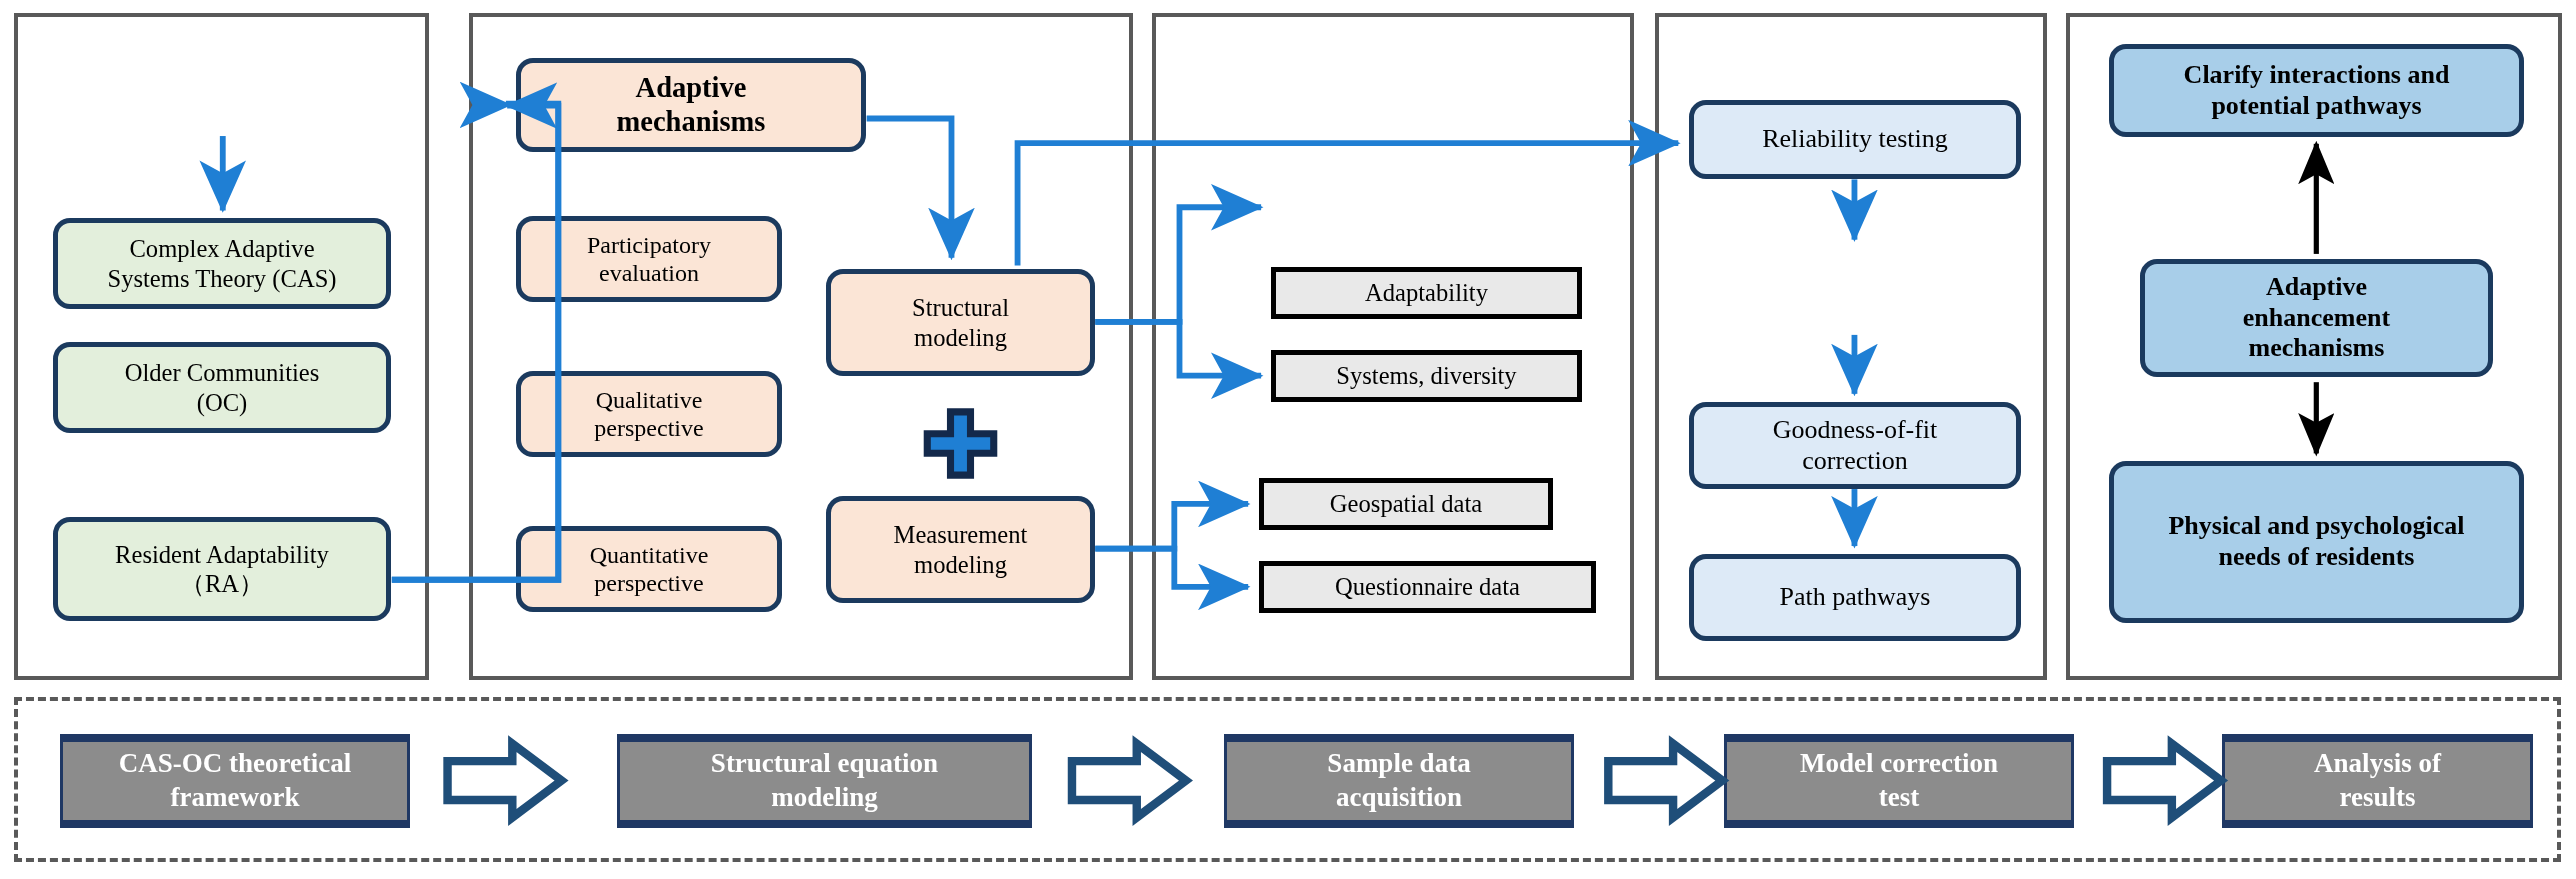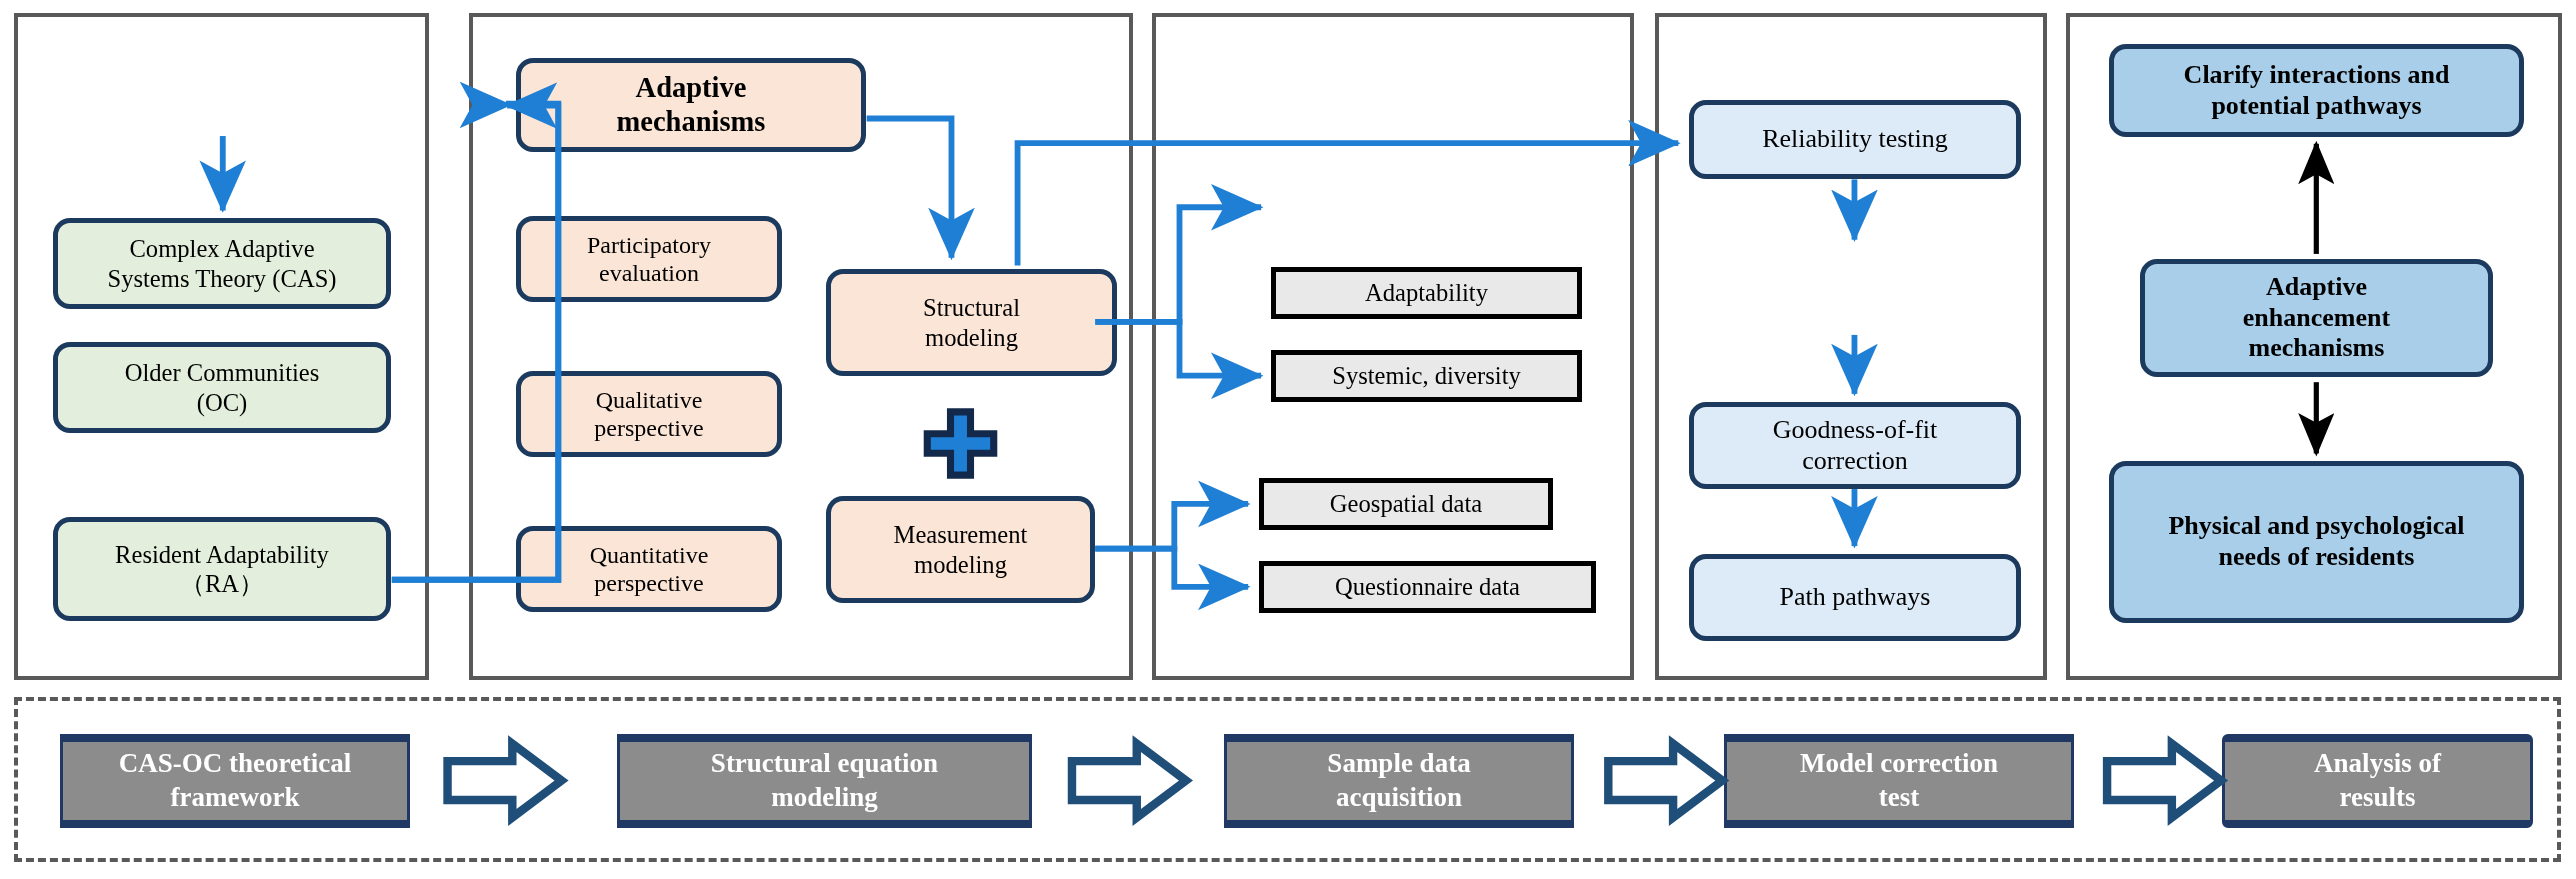--- a/index.html
+++ b/index.html
@@ -76,36 +76,36 @@
 
   <div class="node orange" style="left:516px;top:216px;width:266px;height:86px;font-size:24px;white-space:pre-line;">Participatory
 evaluation</div>
 
   <div class="node orange" style="left:516px;top:371px;width:266px;height:86px;font-size:24px;white-space:pre-line;">Qualitative
 perspective</div>
 
   <div class="node orange" style="left:516px;top:526px;width:266px;height:86px;font-size:24px;white-space:pre-line;">Quantitative
 perspective</div>
 
-  <div class="node orange" style="left:826px;top:269px;width:291px;height:107px;font-size:24.6px;white-space:pre-line;">Structural
+  <div class="node orange" style="left:826px;top:269px;width:269px;height:107px;font-size:24.6px;white-space:pre-line;">Structural
 modeling</div>
 
   <div class="node orange" style="left:826px;top:496px;width:269px;height:107px;font-size:24.6px;white-space:pre-line;">Measurement
 modeling</div>
 
   <div style="position:absolute;left:923px;top:408px;width:75px;height:71px;">
     <svg width="75" height="71" viewBox="0 0 115 110">
       <path d="M42 6 H73 V40 H109 V70 H73 V104 H42 V70 H6 V40 H42 Z" fill="#1f7fd4" stroke="#13294b" stroke-width="11" stroke-linejoin="miter"></path>
     </svg>
   </div>
 
 
   <div class="sqnode" style="left:1271px;top:267px;width:311px;height:52px;font-size:24.6px;">Adaptability</div>
 
-  <div class="sqnode" style="left:1271px;top:350px;width:311px;height:52px;font-size:24.6px;">Systemic, diversity</div>
+  <div class="sqnode" style="left:1271px;top:350px;width:311px;height:52px;font-size:24.6px;">Systems, diversity</div>
 
   <div class="sqnode" style="left:1259px;top:478px;width:294px;height:52px;font-size:24.6px;">Geospatial data</div>
 
   <div class="sqnode" style="left:1259px;top:561px;width:337px;height:52px;font-size:24.6px;">Questionnaire data</div>
 
   <div class="node blue-lt" style="left:1689px;top:100px;width:332px;height:79px;font-size:26px;">Reliability testing</div>
 
 
   <div class="node blue-lt" style="left:1689px;top:402px;width:332px;height:87px;font-size:26px;white-space:pre-line;">Goodness-of-fit
 correction</div>
@@ -129,21 +129,21 @@
 
   <div class="gray-box" style="left:617px;top:734px;width:415px;height:94px;font-size:27px;white-space:pre-line;">Structural equation
 modeling</div>
 
   <div class="gray-box" style="left:1224px;top:734px;width:350px;height:94px;font-size:27px;white-space:pre-line;">Sample data
 acquisition</div>
 
   <div class="gray-box" style="left:1724px;top:734px;width:350px;height:94px;font-size:27px;white-space:pre-line;">Model correction
 test</div>
 
-  <div class="gray-box" style="left:2222px;top:734px;width:311px;height:94px;font-size:27px;white-space:pre-line;border-radius:6px;">Analysis of
+  <div class="gray-box" style="left:2222px;top:734px;width:311px;height:94px;font-size:27px;white-space:pre-line;">Analysis of
 results</div>
 
   <svg id="wires" viewBox="0 0 3975 1357">
     <defs>
       <marker id="arrowBlue" markerWidth="10" markerHeight="8" refX="8.6" refY="4" orient="auto" markerUnits="strokeWidth">
         <path d="M0,0 L9,4 L0,8 L2.2,4 Z" fill="#1f7fd4"></path>
       </marker>
       <marker id="arrowBlack" markerWidth="9" markerHeight="7" refX="7.8" refY="3.5" orient="auto" markerUnits="strokeWidth">
         <path d="M0,0 L8.4,3.5 L0,7 L1.9,3.5 Z" fill="#000000"></path>
       </marker>

